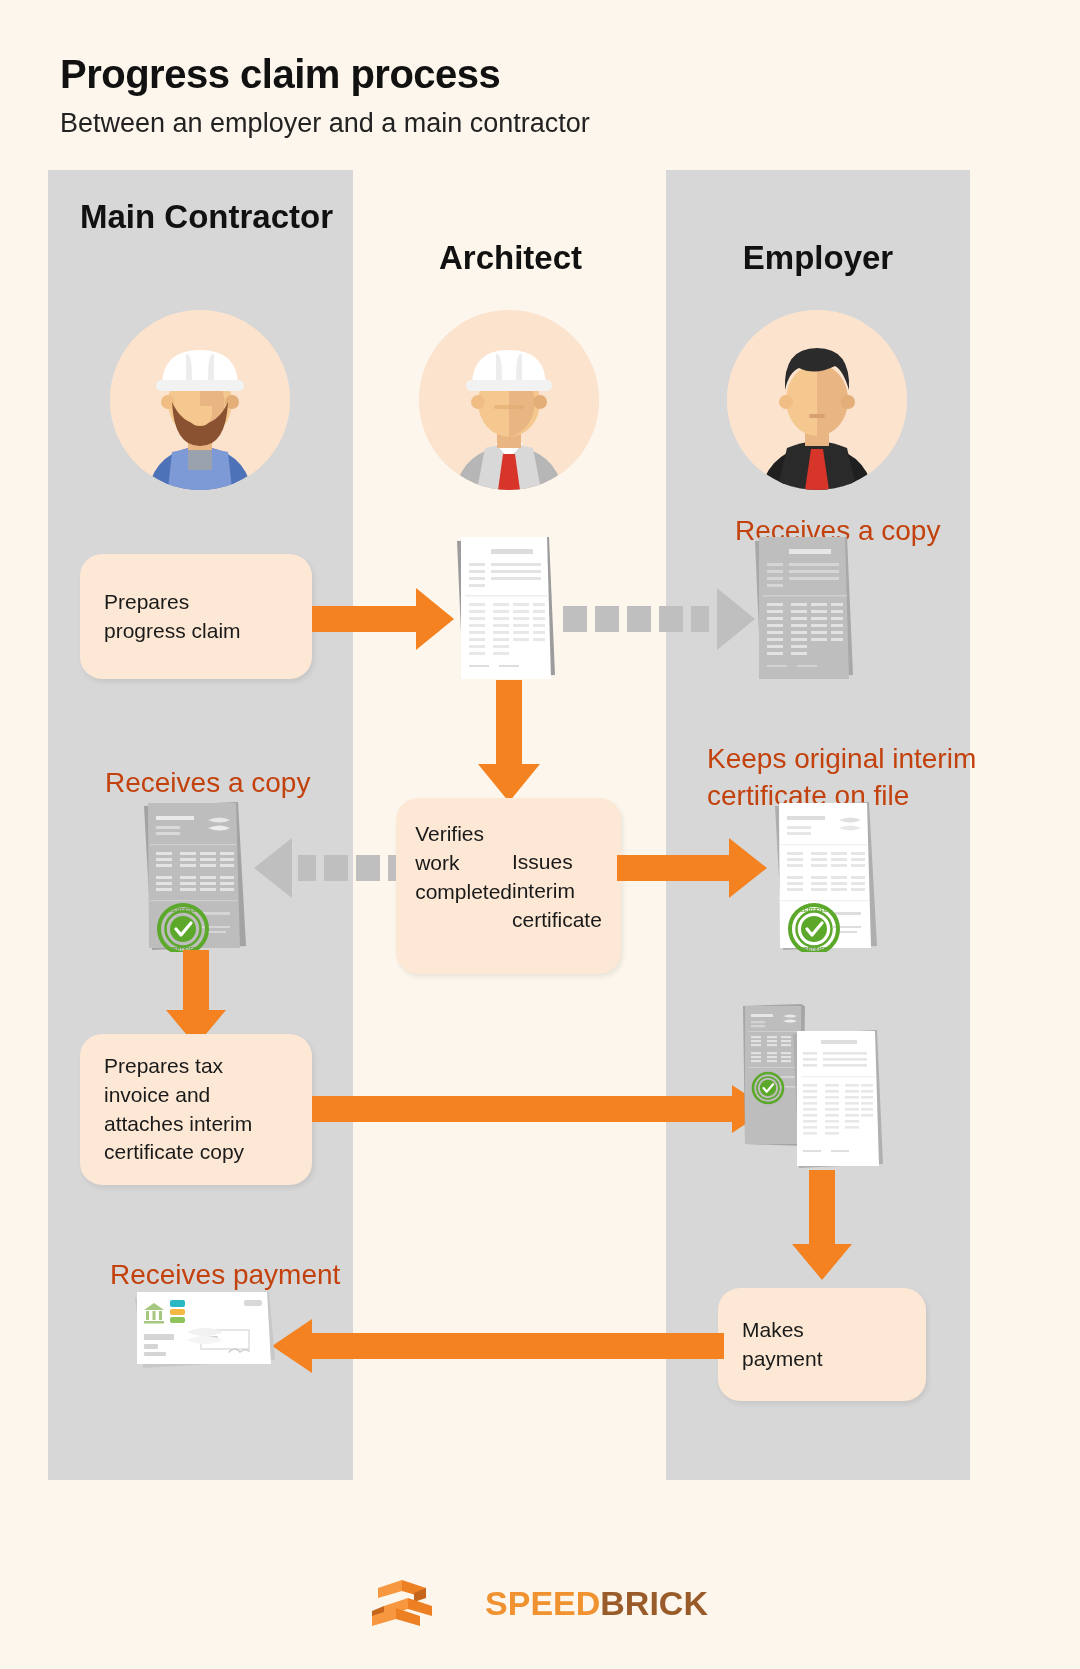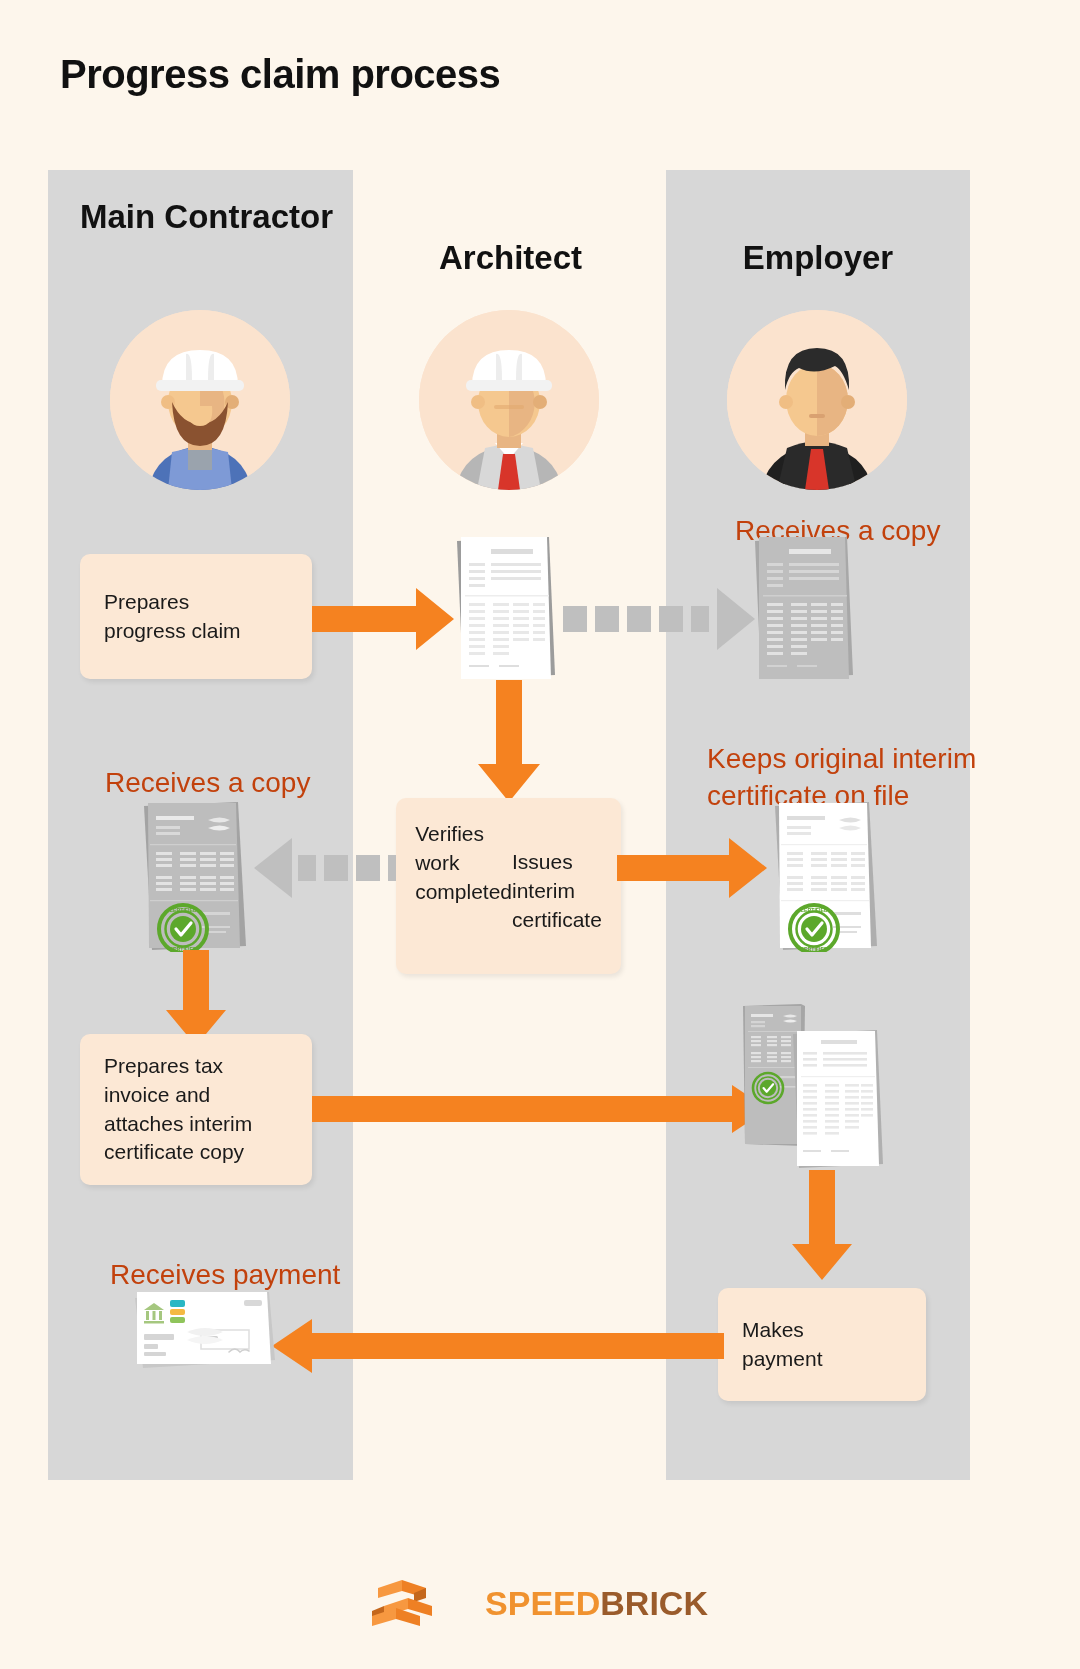--- a/index.html
+++ b/index.html
@@ -46,21 +46,21 @@
     background: #FBE3CE;
   }
   .av-mc  { left: 110px; top: 310px; }
   .av-ar  { left: 419px; top: 310px; }
   .av-emp { left: 727px; top: 310px; }
   .avatar svg { display:block; width:180px; height:180px; }
 
   
   .pbox {
     position: absolute; background: #FCE8D5;
-    border-radius: 10px;
+    border-radius: 22px;
     font-size: 21px; color: #1a1a1a; line-height: 1.38;
     padding: 22px 24px;
     box-shadow: 2px 3px 5px rgba(0,0,0,0.08);
     white-space: pre-line;
   }
   .pb1 { left: 80px;  top: 554px;  width: 232px; height: 125px; display:flex; align-items:center; }
   .pb2 { left: 396px; top: 798px;  width: 225px; height: 176px; display:flex; flex-direction:row; justify-content:center; }
   .pb2 .p2 { margin-top: 28px; }
   .pb3 { left: 80px;  top: 1034px; width: 232px; height: 151px; display:flex; align-items:center; }
   .pb4 { left: 718px; top: 1288px; width: 208px; height: 113px; display:flex; align-items:center; }
@@ -96,20 +96,21 @@
   .logo-text { font-size: 34px; font-weight: bold; letter-spacing: 0px; margin-left: 25px; }
   .logo-speed { color: #F0922F; }
   .logo-brick { color: #9A5B2B; }
 </style>
 </head>
 <body>
 
 <div id="stage">
 
   <div class="title">Progress claim process</div>
+  <div class="subtitle">Between an employer and a main contractor</div>
 
   <div class="lane left"></div>
   <div class="lane right"></div>
 
   <div class="lane-title lt-mc">Main
 Contractor</div>
   <div class="lane-title lt-emp">Employer</div>
   <div class="lane-title lt-ar">Architect</div>
 
   <div class="avatar av-mc">

